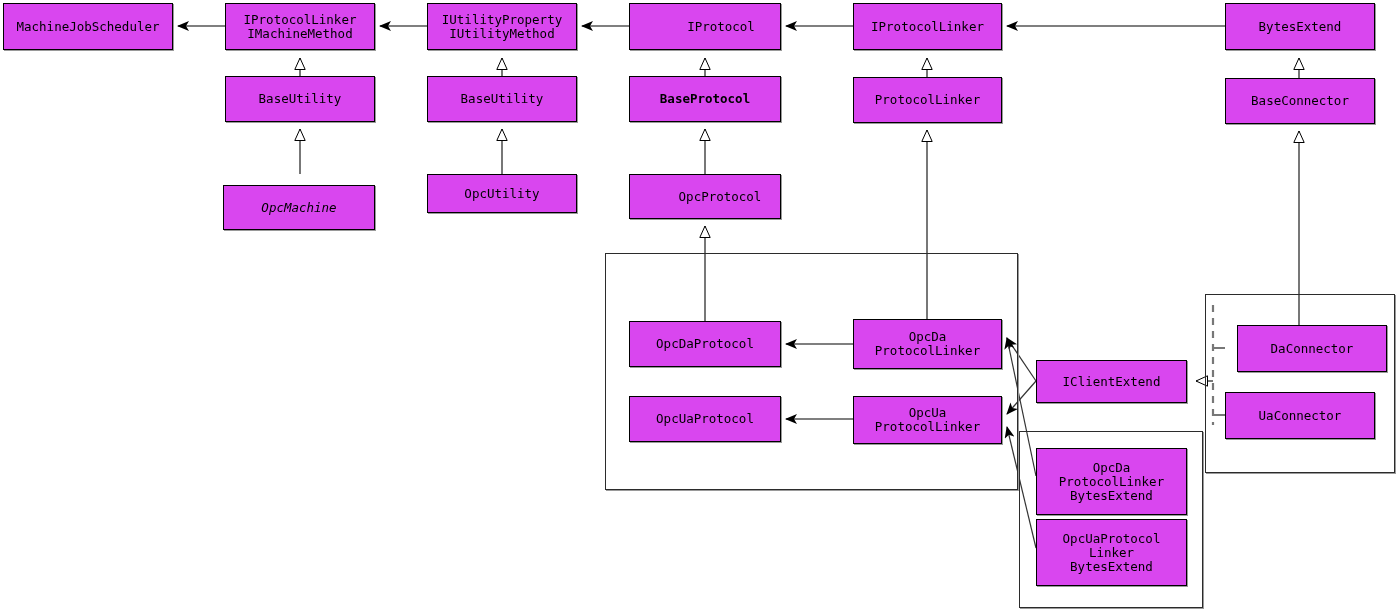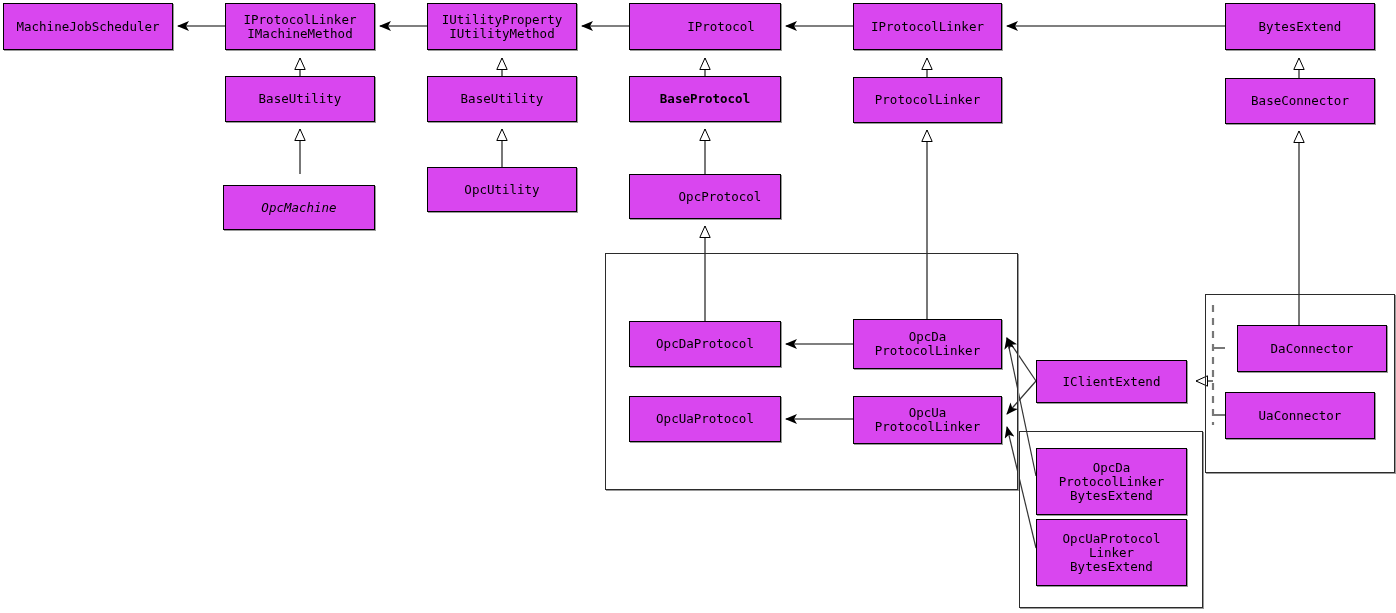--- a/index.html
+++ b/index.html
@@ -97,21 +97,21 @@
 IUtilityMethod</div>
       <div class="node" style="left: 629px; top: 3px; width: 152px; height: 47px; padding-left: 32px;">IProtocol</div>
       <div class="node" style="left: 853px; top: 3px; width: 149px; height: 47px;">IProtocolLinker</div>
       <div class="node" style="left: 1225px; top: 3px; width: 150px; height: 47px;">BytesExtend</div>
       <div class="node" style="left: 225px; top: 76px; width: 150px; height: 46px;">BaseUtility</div>
       <div class="node" style="left: 427px; top: 76px; width: 150px; height: 46px;">BaseUtility</div>
       <div class="node" style="left: 629px; top: 76px; width: 152px; height: 46px; font-weight: bold;">BaseProtocol</div>
       <div class="node" style="left: 853px; top: 77px; width: 149px; height: 46px;">ProtocolLinker</div>
       <div class="node" style="left: 1225px; top: 78px; width: 150px; height: 46px;">BaseConnector</div>
       <div class="node" style="left: 223px; top: 185px; width: 152px; height: 45px; font-style: italic;">OpcMachine</div>
-      <div class="node" style="left: 427px; top: 167px; width: 150px; height: 45px;">OpcUtility</div>
+      <div class="node" style="left: 427px; top: 174px; width: 150px; height: 39px;">OpcUtility</div>
       <div class="node" style="left: 629px; top: 174px; width: 152px; height: 45px; padding-left: 30px;">OpcProtocol</div>
       <div class="node" style="left: 629px; top: 321px; width: 152px; height: 46px;">OpcDaProtocol</div>
       <div class="node" style="left: 629px; top: 396px; width: 152px; height: 46px;">OpcUaProtocol</div>
       <div class="node" style="left: 853px; top: 319px; width: 149px; height: 50px;">OpcDa
 ProtocolLinker</div>
       <div class="node" style="left: 853px; top: 396px; width: 149px; height: 48px;">OpcUa
 ProtocolLinker</div>
       <div class="node" style="left: 1036px; top: 360px; width: 151px; height: 43px;">IClientExtend</div>
       <div class="node" style="left: 1036px; top: 448px; width: 151px; height: 67px;">OpcDa
 ProtocolLinker

